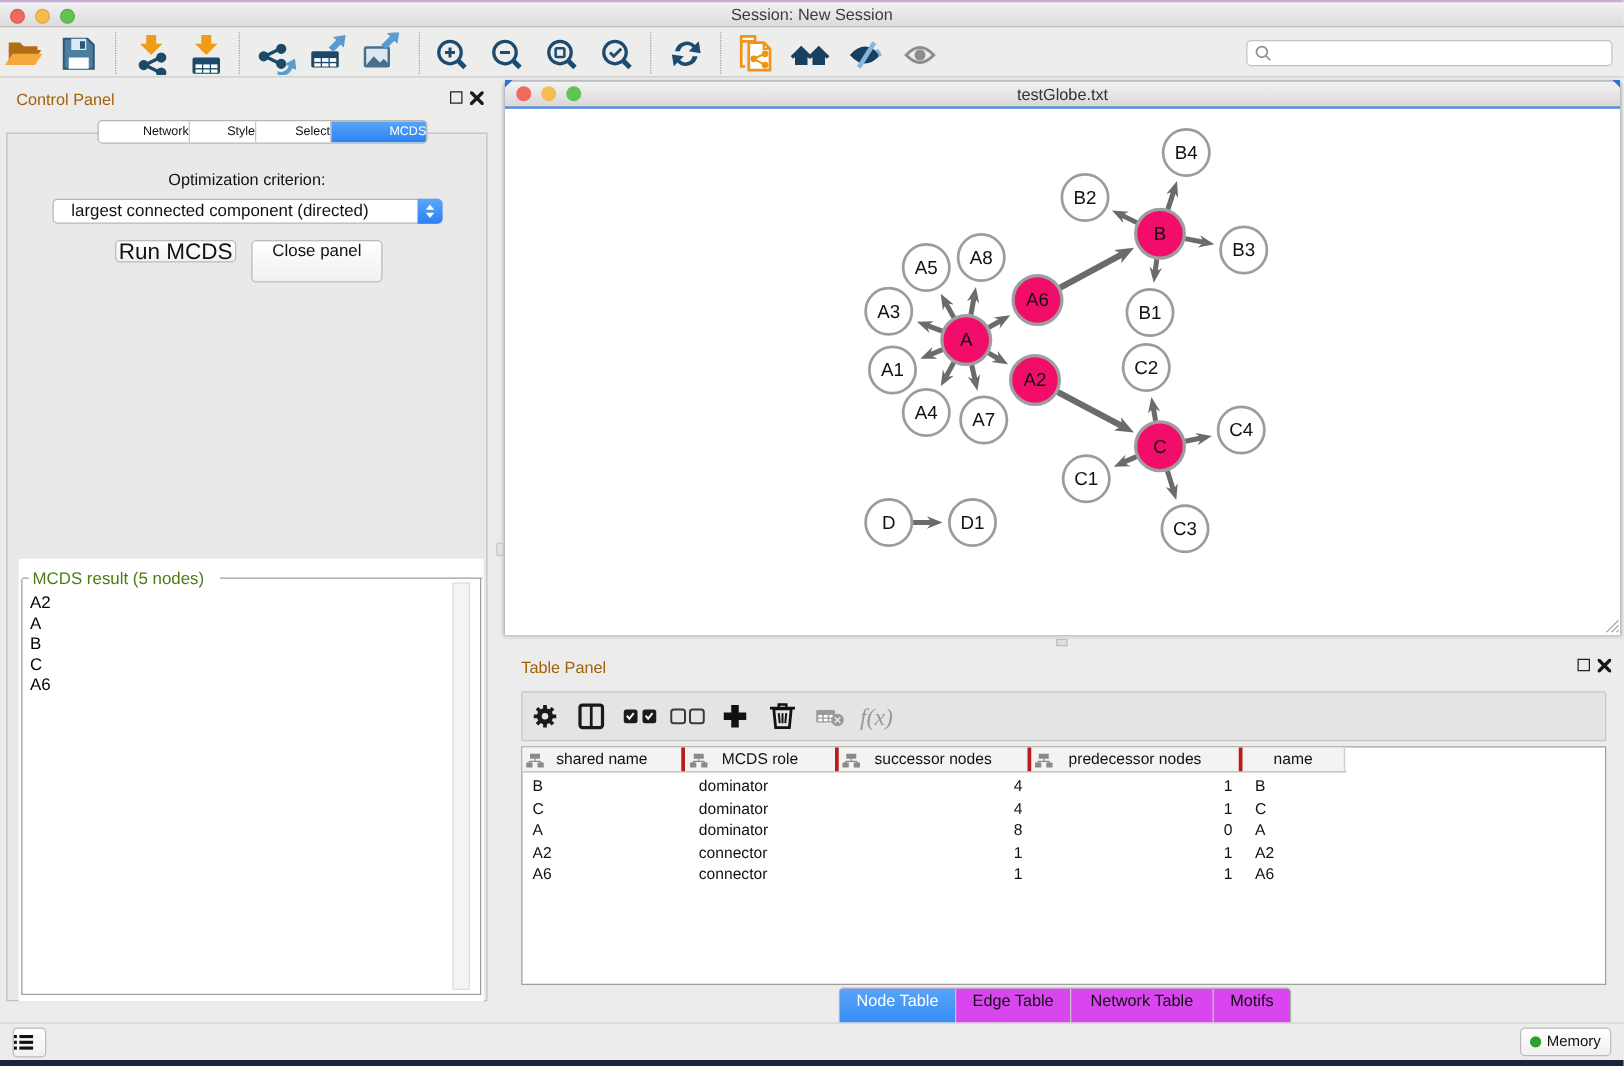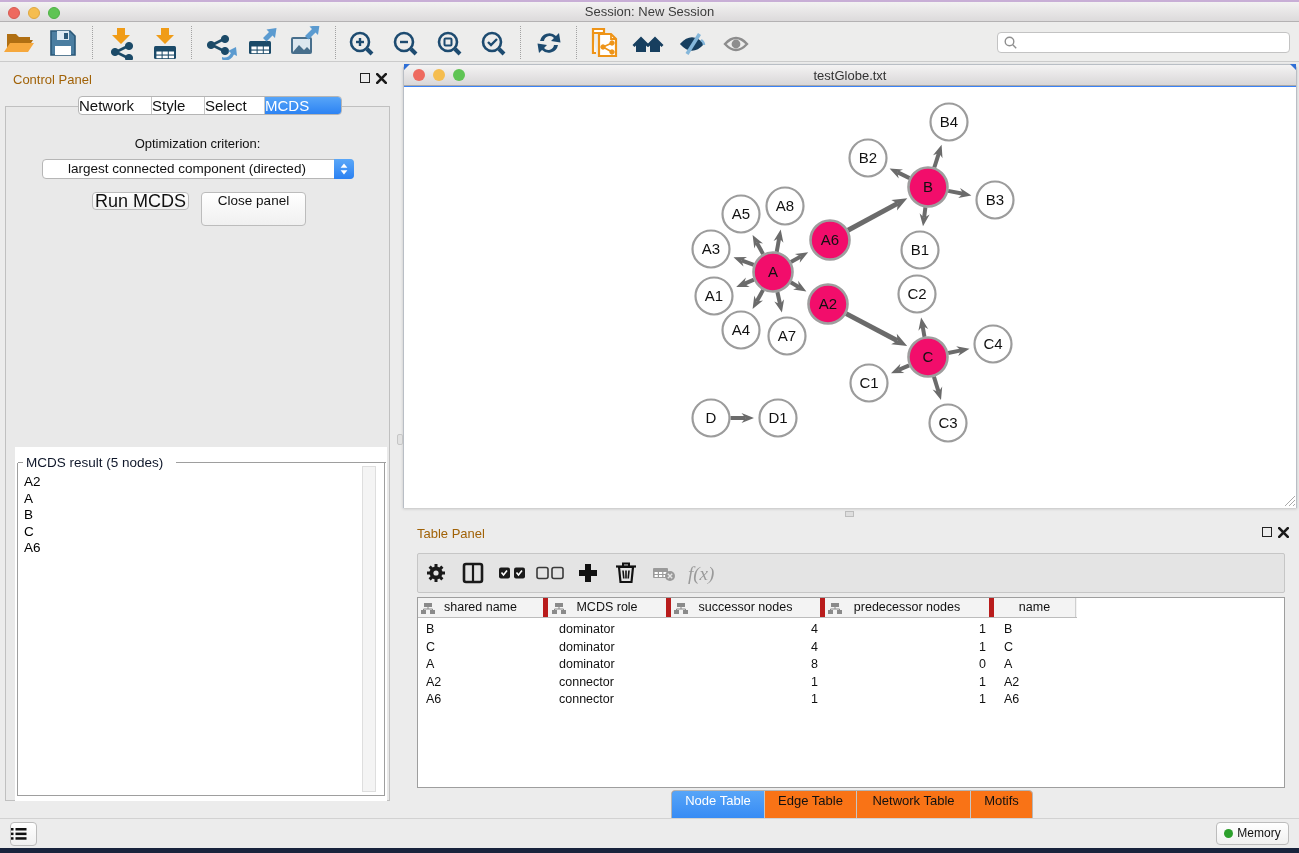--- a/index.html
+++ b/index.html
@@ -6,43 +6,43 @@
 body{font-family:"Liberation Sans",sans-serif;background:#ececec;position:relative;font-size:13px;color:#111}
 .abs{position:absolute}
 .titlebar{left:0;top:2px;width:1299px;height:20px;background:linear-gradient(#f3f2f2,#dcdadb);border-bottom:1px solid #b4b2b3;text-align:center;line-height:20px;color:#3c3c3c;font-size:13px}
 .tl{border-radius:50%;width:12px;height:12px;top:7px}
 .toolbar{left:0;top:22px;width:1299px;height:40px;background:#ededec;border-bottom:1px solid #cbcbcb}
 .sep{top:26px;width:0;height:33px;border-left:1px dotted #a2a2a2}
 .searchbox{left:997px;top:32px;width:293px;height:21px;background:#fff;border:1px solid #c3c3c3;border-radius:4px}
 .hdrtxt{font-size:13px;color:#a16207}
 .floaticon{width:10px;height:10px;border:1.6px solid #222}
 .tabs{left:78px;top:96px;height:19px;display:flex;border:1px solid #b5b5b5;border-radius:4px;background:#fff;overflow:hidden}
-.tabs div{padding:0;text-align:left;line-height:18px;font-size:15px;border-left:1px solid #c6c6c6}
+.tabs div{padding:0;text-align:right;line-height:18px;font-size:10px;border-left:1px solid #c6c6c6}
 .tabs div:first-child{border-left:none}
 .tabsel{background:linear-gradient(#57a5f8,#2d83f3);color:#fff}
 .cpcontent{left:5px;top:106px;width:385px;height:695px;background:#e9e9e9;border:1px solid #c0c0c0}
 .btn{background:linear-gradient(#ffffff,#f0f0f0);border:1px solid #bcbcbc;border-radius:4px;font-size:13px;text-align:center;color:#111}
 .selectbox{left:42px;top:159px;width:312px;height:20px;background:#fff;border:1px solid #b6b6b6;border-radius:4px;line-height:18px;font-size:13.5px}
 .stepper{right:-1px;top:-1px;width:20px;height:20px;border-radius:0 4px 4px 0;background:linear-gradient(#5aa7f8,#2b81f2)}
 .resultbox{left:17px;top:463px;width:368px;height:333px;background:#fff;border:1px solid #9e9e9e;border-top:none}
 .rline{top:-1px;height:0;border-top:1px solid #9e9e9e}
 .listitem{font-size:13.5px;line-height:16.5px;color:#000}
 
 .netwin{left:403px;top:64px;width:894px;height:444px;background:#3b82f6;border:1px solid #b9bec5;border-radius:5px 5px 0 0;box-shadow:0 1px 3px rgba(0,0,0,0.18)}
 .nettitle{left:0;top:0;width:892px;height:21px;background:linear-gradient(#f4f3f3,#d9d7d8);border-bottom:1px solid #a9a9a9;border-radius:5px 5px 0 0;text-align:center;line-height:21px;font-size:13px;color:#333}
 .tl2{border-radius:50%;width:12px;height:12px;top:4px}
 .canvas{left:0;top:22px;width:892px;height:421px;background:#fff;position:absolute}
 
 .tpanel{left:403px;top:520px;width:896px;height:298px}
 .ttoolbar{left:14px;top:33px;width:868px;height:40px;background:#e4e4e4;border:1px solid #c6c6c6;border-radius:2px}
 .tablebox{left:14px;top:77px;width:868px;height:191px;background:#fff;border:1px solid #9e9e9e}
 .thead{left:0;top:0;width:659px;height:20px;background:#f3f3f3;border-bottom:1px solid #bcbcbc;display:flex}
-.thead div{border-right:5px solid #b91c1c;position:relative;text-align:center;line-height:19px;font-size:12.5px}
+.thead div{border-right:3px solid #b91c1c;position:relative;text-align:center;line-height:19px;font-size:12.5px}
 .trow{position:absolute;font-size:12.5px;line-height:17.5px;white-space:pre}
-.btabs{left:268px;top:270px;height:38px;display:flex;border:1px solid #b5b5b5;border-radius:4px;background:#f97316;overflow:hidden}
+.btabs{left:268px;top:270px;height:38px;display:flex;border:1px solid #b5b5b5;border-radius:4px;background:#d946ef;overflow:hidden}
 .btabs div{text-align:center;line-height:20px;font-size:13px;border-left:1px solid #c6c6c6}
 .btabs div:first-child{border-left:none}
 
 .statusbar{left:0;top:818px;width:1299px;height:30px;background:#ececec;border-top:1px solid #d2d2d2}
 .bottomstrip{left:0;top:848px;width:1299px;height:5px;background:#18233c}
 svg{display:block}
 </style></head>
 <body>
 <div class="abs" style="left:0;top:0;width:1299px;height:2px;background:#c8aed6"></div>
 <div class="abs titlebar">Session: New Session</div>
@@ -195,33 +195,33 @@
     <path d="M1.2,1.2 L9.8,9.8 M9.8,1.2 L1.2,9.8" stroke="#1a1a1a" stroke-width="2.6" stroke-linecap="round"></path>
   </svg>
 <div class="abs cpcontent"></div>
 <div class="abs tabs">
   <div style="width:72px">Network</div>
   <div style="width:53px">Style</div>
   <div style="width:60px">Select</div>
   <div class="tabsel" style="width:77px">MCDS</div>
 </div>
 <div class="abs" style="left:5px;top:136px;width:385px;text-align:center;font-size:13px">Optimization criterion:</div>
-<div class="abs selectbox"><span style="margin-left:25px">largest connected component (directed)</span>
+<div class="abs selectbox"><span style="margin-left:14px">largest connected component (directed)</span>
   <svg class="abs stepper" width="20" height="20" viewBox="0 0 20 20">
       <path d="M6.6,8.8 l3.4,-4.2 l3.4,4.2 z" fill="#fff"></path>
       <path d="M6.6,11.2 l3.4,4.2 l3.4,-4.2 z" fill="#fff"></path>
     </svg>
 </div>
 <div class="abs btn" style="left:92px;top:192px;width:97px;height:18px;line-height:16px;font-size:18px">Run MCDS</div>
 <div class="abs btn" style="left:201px;top:192px;width:105px;height:34px;line-height:16px;font-size:13.5px">Close panel</div>
 <div class="abs" style="left:15px;top:447px;width:372px;height:354px;background:#fff"></div>
 <div class="abs resultbox">
   <div class="abs rline" style="left:0;width:5px"></div>
   <div class="abs rline" style="left:158px;width:210px"></div>
-  <div class="abs" style="left:6px;top:-8px;font-size:13.5px;color:#0f172a;background:#fff;padding:0 2px">MCDS result (5 nodes)</div>
+  <div class="abs" style="left:6px;top:-8px;font-size:13.5px;color:#4d7c0f;background:#fff;padding:0 2px">MCDS result (5 nodes)</div>
   <div class="abs listitem" style="left:6px;top:11px">A2<br>A<br>B<br>C<br>A6</div>
   <div class="abs" style="right:8px;top:3px;width:14px;height:326px;background:#f4f4f4;border:1px solid #dedede"></div>
 </div>
 
 <div class="abs netwin">
   <div class="abs nettitle">testGlobe.txt</div>
   <div class="abs tl2" style="left:9px;background:#ee6a5f"></div>
   <div class="abs tl2" style="left:29px;background:#f5bd4f"></div>
   <div class="abs tl2" style="left:49px;background:#5fc454"></div>
   <div class="canvas">

